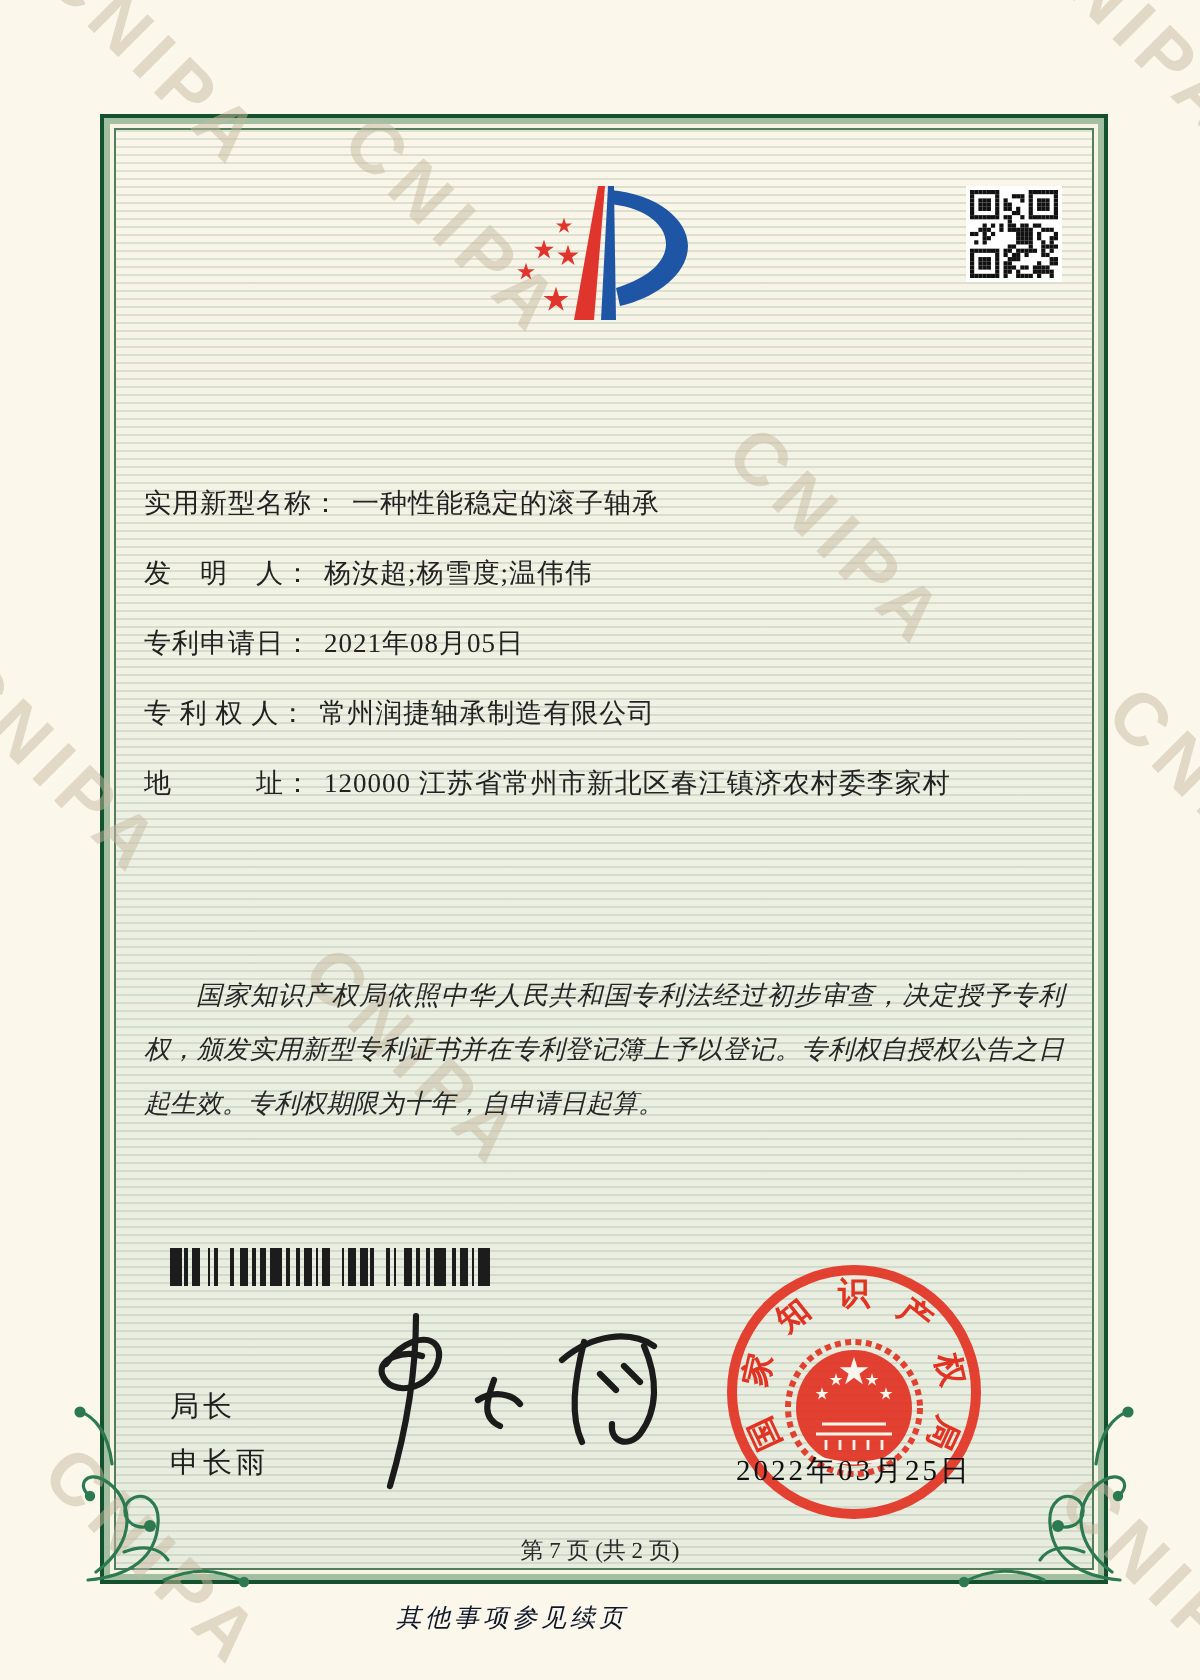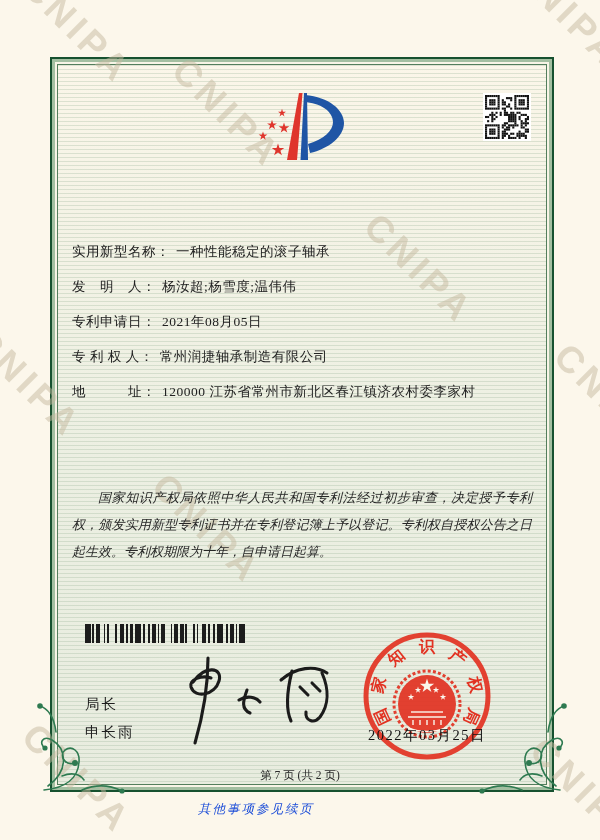--- a/index.html
+++ b/index.html
@@ -43,21 +43,21 @@
   .bar { display:inline-block; height:100%; background:#1c1c1c; vertical-align:top; }
   .gap { display:inline-block; height:100%; vertical-align:top; }
 
   #director { left:85px; top:690px; font-size:14.5px; color:#1e1e1e; line-height:28px; letter-spacing:2px; }
   #signature { left:163px; top:650px; }
 
   #seal { left:343px; top:612px; z-index:4; }
   #seal-date { left:368px; top:726px; font-size:14.5px; color:#111; letter-spacing:1.5px; z-index:5; }
 
   #page-info { left:0; top:768px; width:600px; text-align:center; font-size:11.5px; color:#2a2a2a; }
-  #cont-note { left:0; top:801px; width:512px; text-align:center; font-size:12.5px; color:#1d4ed8;
+  #cont-note { left:0; top:801px; width:512px; text-align:center; font-size:12.5px; color:#0f172a;
                font-style:italic; letter-spacing:2px; }
 </style>
 </head>
 <body>
 
 <div id="page">
 
   <div id="frame"></div>
 
   <svg class="flourish" style="left:32px; top:698px;" width="95" height="100" viewBox="0 0 95 100">

